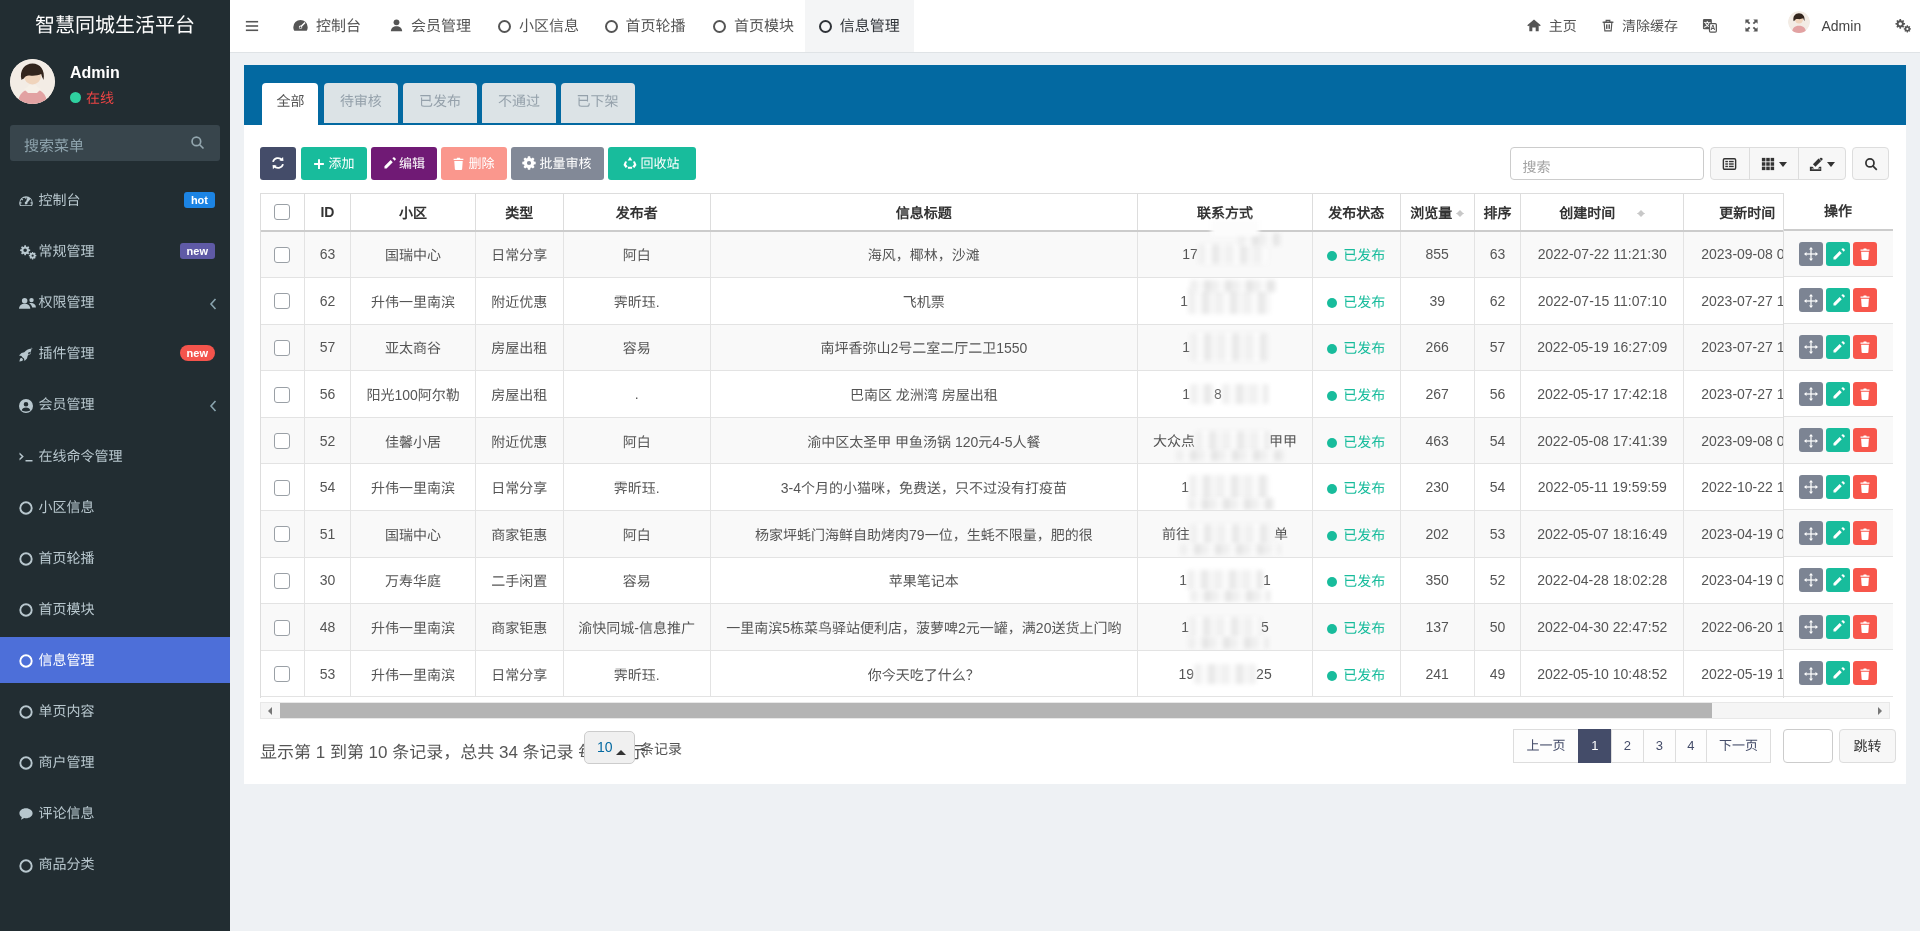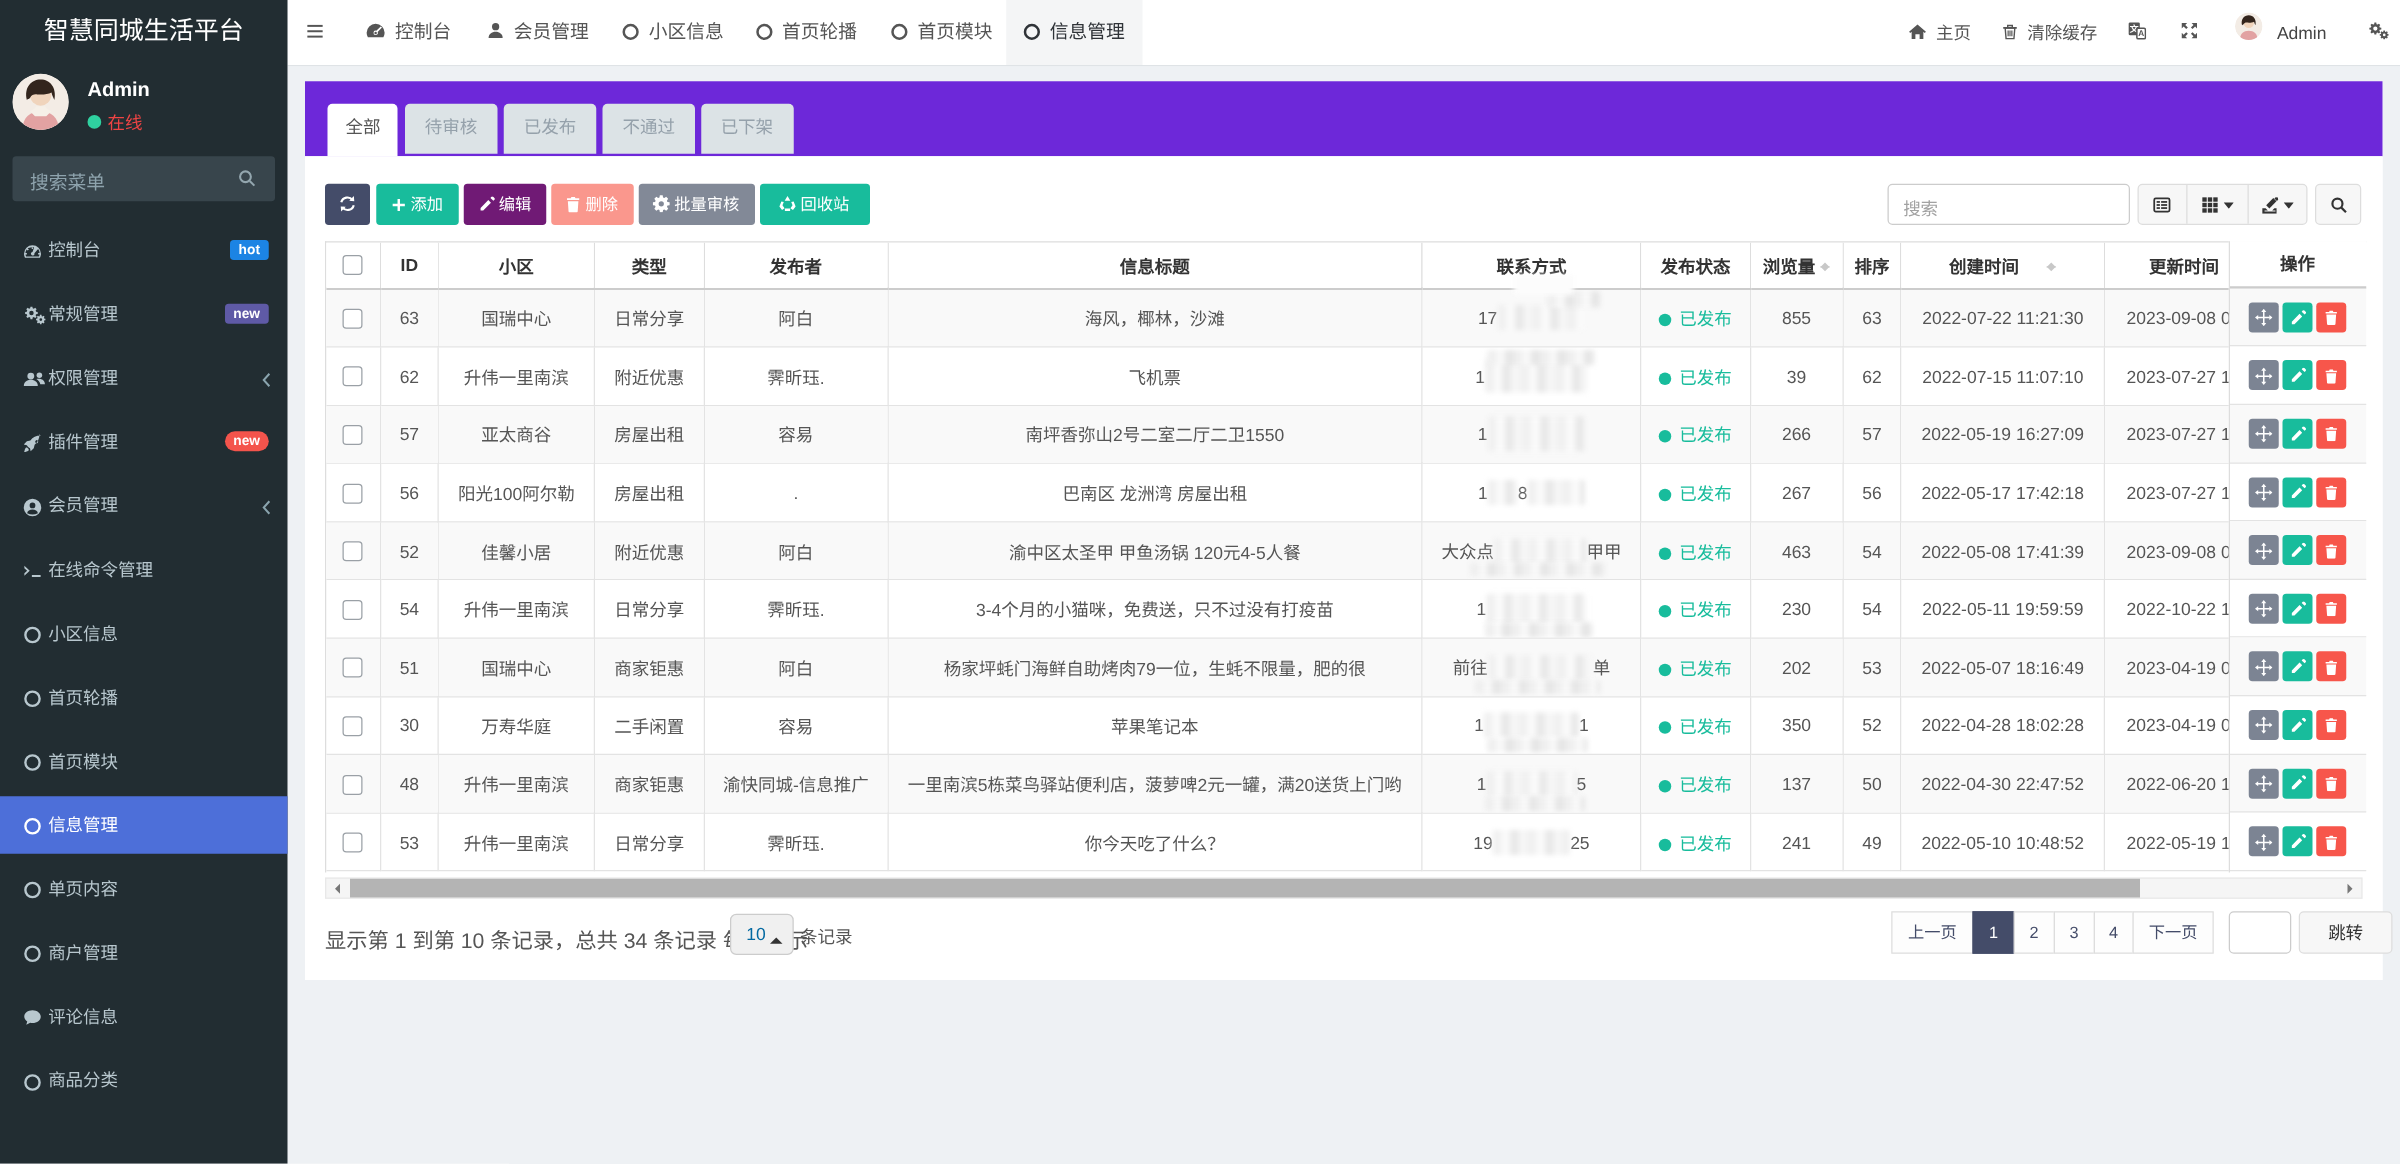--- a/index.html
+++ b/index.html
@@ -35,21 +35,21 @@
 
 #topnav { position:absolute; left:230px; top:0; width:1690px; height:53px; background:#fff; border-bottom:1px solid #dfe3e6; z-index:20; }
 .tn-item { position:absolute; top:0; height:52px; line-height:52px; color:#555; font-size:15px; white-space:nowrap; }
 .tn-item.r { font-size:14px; }
 .tn-item svg { margin-right:7px; vertical-align:-2px; }
 .tn-item.on { background:#f4f5f6; color:#2f3338; }
 .ring { width:13px; height:13px; border:2px solid #555; border-radius:50%; display:inline-block; vertical-align:-2px; margin-right:8px; }
 
 
 #panel { position:absolute; left:244px; top:64.5px; width:1662px; height:719.5px; background:#fff; z-index:10; }
-#phead { position:absolute; left:0; top:0; width:1662px; height:60.5px; background:#6d28d9; }
+#phead { position:absolute; left:0; top:0; width:1662px; height:60.5px; background:#0369a1; }
 .tab { position:absolute; top:18px; height:40.5px; line-height:36px; text-align:center; font-size:14px; color:#95a1ab; background:#dce3e6; border-radius:4px 4px 0 0; }
 .tab.on { height:42.5px; line-height:37px; background:#fff; color:#555; }
 #pbody { position:absolute; left:0; top:60.5px; width:1662px; height:659px; background:#fff; }
 
 
 .btn { position:absolute; top:22px; height:33px; border-radius:3px; color:#fff; font-size:13px; text-align:center; line-height:33px; white-space:nowrap; }
 .btn svg { vertical-align:-2px; margin-right:3px; }
 #b-ref { left:16px; width:36px; background:#444c69; }
 #b-add { left:57px; width:66px; background:#18bc9c; }
 #b-edit { left:127px; width:66px; background:#701a75; }
@@ -99,21 +99,21 @@
 #hscroll .arr { right:3px; border-left-color:#777; }
 
 
 #pgleft { position:absolute; left:16px; top:613px; font-size:17px; color:#555; }
 #pgsel { position:absolute; left:340px; top:606px; width:51px; height:32.5px; border:1px solid #ccc; border-radius:5px; background:#f0f0f0; text-align:left; padding-left:12px; line-height:30px; font-size:14px; color:#0369a1; }
 #pgsel:after { content:""; position:absolute; right:8px; top:13px; border:5px solid transparent; border-bottom-color:#333; }
 #pgright { position:absolute; left:1269px; top:603.7px; height:34px; }
 .pg { float:left; height:34px; line-height:32px; border:1px solid #ddd; background:#fdfdfd; color:#444c69; font-size:13px; text-align:center; margin-left:-1px; }
 .pg.on { background:#444c69; color:#fff; border-color:#444c69; }
 #jmpin { position:absolute; left:1539px; top:603.7px; width:50px; height:34px; border:1px solid #ccc; border-radius:4px; background:#fff; }
-#jmpbtn { position:absolute; left:1595px; top:603.7px; width:75px; height:34px; border:1px solid #ddd; border-radius:4px; background:#f7f7f7; text-align:center; line-height:32px; font-size:14px; color:#333; }
+#jmpbtn { position:absolute; left:1595px; top:603.7px; width:57px; height:34px; border:1px solid #ddd; border-radius:4px; background:#f7f7f7; text-align:center; line-height:32px; font-size:14px; color:#333; }
 </style>
 </head>
 <body>
 <div id="sidebar">
   <div id="sb-title">智慧同城生活平台</div>
   <div id="sb-user">
     <div id="sb-ava"><svg width="45" height="45" viewBox="0 0 45 45">
           <circle cx="22.5" cy="22.5" r="22.5" fill="#f3ece5"></circle>
           <path d="M8 45c0-10 6-15 14.5-15S37 35 37 45z" fill="#e2a2a2"></path>
           <path d="M14 30c2-1 4-2 5-4h7c1 2 3 3 5 4l-4 4h-9z" fill="#f6f0e8"></path>

